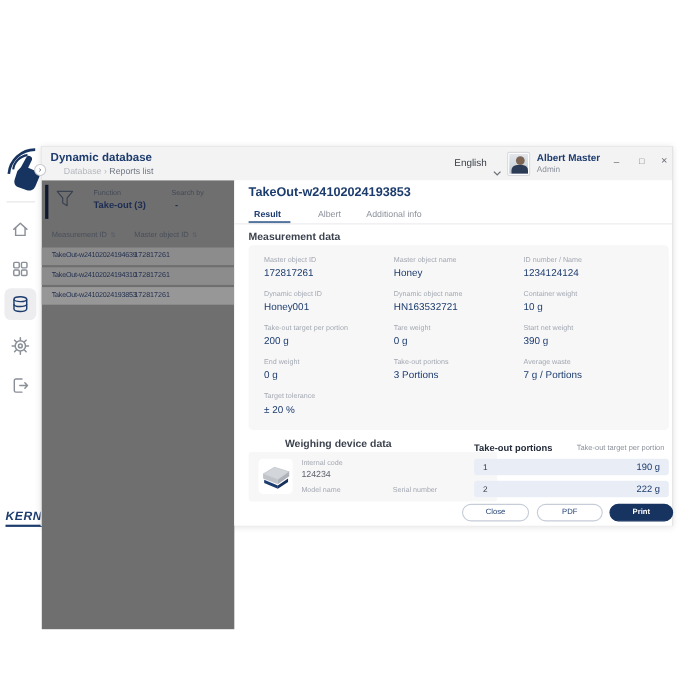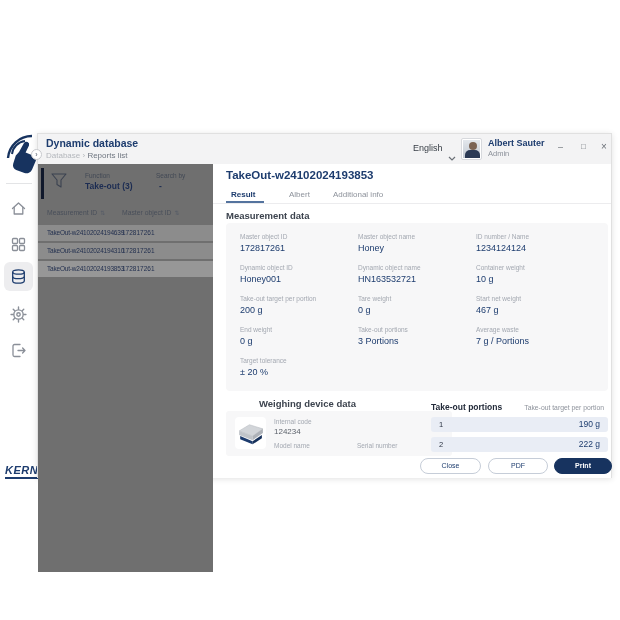--- a/index.html
+++ b/index.html
@@ -18,21 +18,21 @@
   .nav-db-wrap { position:absolute; left:4px; top:262px; width:29px; height:29px; background:#ededef; border-radius:6px; }
   .nav-db-wrap svg { position:absolute; left:6px; top:6px; }
   .kern { position:absolute; left:5px; top:464px; font-size:11px; font-weight:800; font-style:italic;
           color:#1d3c6e; letter-spacing:0.5px; border-bottom:2px solid #1d3c6e; padding-bottom:1px; }
 
   
   .window { position:absolute; left:37px; top:133px; width:575px; height:345px; background:#fff;
             border:1px solid #e0e0e0; box-shadow:0 1px 6px rgba(0,0,0,0.12); }
   .titlebar { position:absolute; left:0; top:0; width:573px; height:30px; background:#f3f3f4; }
   .t-title { position:absolute; left:8px; top:3px; font-size:10.5px; font-weight:700; color:#1d3c6e; }
-  .t-crumb { position:absolute; left:8px; top:17px; font-size:8px; color:#b4b7bc; }
+  .t-crumb { position:absolute; left:20px; top:17px; font-size:8px; color:#b4b7bc; }
   .t-crumb .cur { color:#6f7680; }
   .lang { position:absolute; left:375px; top:9px; font-size:9px; color:#3a4048; }
   .lang-chev { position:absolute; left:410px; top:13px; }
   .avatar { position:absolute; left:423px; top:4px; width:21px; height:22px; background:#fff; border:1px solid #d7d9dd; border-radius:2px; }
   .avatar-img { position:absolute; left:1px; top:1px; right:1px; bottom:1px; background:linear-gradient(#e3e7ec,#c3cad3); overflow:hidden; }
   .avatar-img::before { content:""; position:absolute; left:5.5px; top:2px; width:8px; height:8px; border-radius:50%; background:#7b6454; }
   .avatar-img::after { content:""; position:absolute; left:2px; bottom:0; width:15px; height:8px; background:#2b3a55; border-radius:5px 5px 0 0; }
   .u-name { position:absolute; left:450px; top:4px; font-size:9px; font-weight:700; color:#1d3c6e; white-space:nowrap; }
   .u-role { position:absolute; left:450px; top:15px; font-size:7.5px; color:#8b9099; }
   .winctl { position:absolute; color:#6b7077; font-size:9px; }
@@ -160,21 +160,21 @@
       </div>
       <div class="lang">English</div>
       <span class="lang-chev">
         <svg width="8" height="5" viewBox="0 0 8 5" fill="none" stroke="#6b7077" stroke-width="1.2">
             <polyline points="1,1 4,4 7,1"></polyline>
           </svg>
       </span>
       <div class="avatar">
           <div class="avatar-img"></div>
         </div>
-      <div class="u-name">Albert Sauter</div>
+      <div class="u-name">Albert Master</div>
       <div class="u-role">Admin</div>
       <span class="winctl win-min">–</span>
       <span class="winctl win-max">□</span>
       <span class="winctl win-close">×</span>
     </header>
 
     <section class="list-panel">
       <div class="accent-bar"></div>
       <span class="funnel">
         <svg width="18" height="18" viewBox="0 0 18 18" fill="none" stroke="#3b4250" stroke-width="1.1" stroke-linejoin="round">
@@ -246,21 +246,21 @@
         <div class="fld">
           <div class="lab">Take-out target per portion</div>
           <div class="val">200 g</div>
         </div>
         <div class="fld">
           <div class="lab">Tare weight</div>
           <div class="val">0 g</div>
         </div>
         <div class="fld">
           <div class="lab">Start net weight</div>
-          <div class="val">467 g</div>
+          <div class="val">390 g</div>
         </div>
         <div class="fld">
           <div class="lab">End weight</div>
           <div class="val">0 g</div>
         </div>
         <div class="fld">
           <div class="lab">Take-out portions</div>
           <div class="val">3 Portions</div>
         </div>
         <div class="fld">

